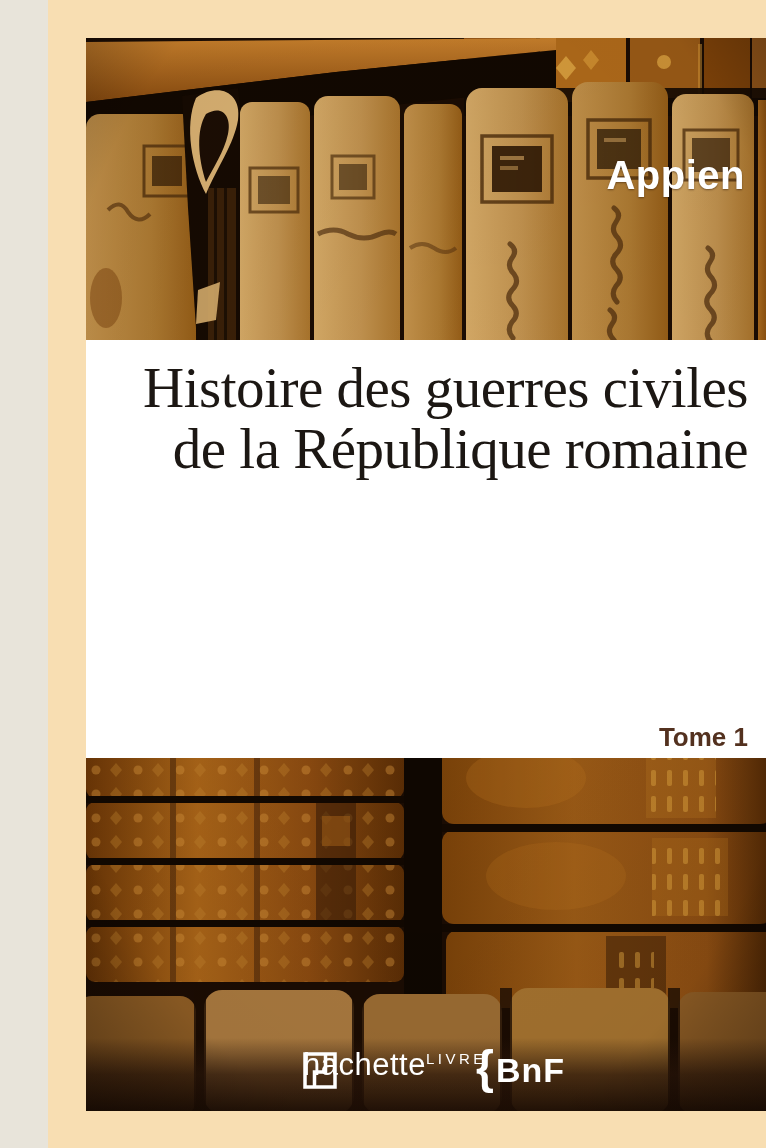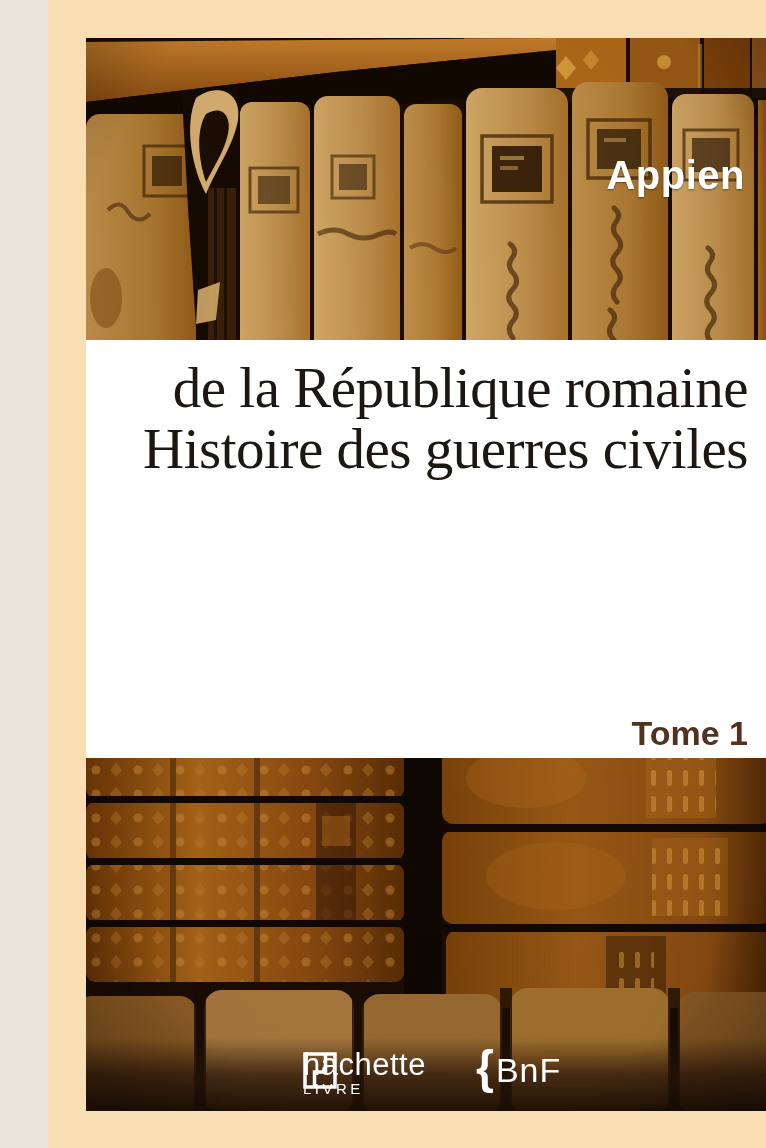--- a/index.html
+++ b/index.html
@@ -32,39 +32,39 @@
     padding:17px 24px 0 0;
     text-align:right;
     font-family:"Liberation Serif",serif;
     font-weight:normal;
     font-size:57px;line-height:61px;
     color:#1c1713;
     letter-spacing:-0.5px;
   }
   .tome{
     position:absolute;right:24px;bottom:8px;
-    font-size:34px;font-weight:bold;line-height:1;
+    font-size:26px;font-weight:bold;line-height:1;
     color:#53311F;
   }
 
   .logos{position:absolute;left:0;top:0;width:686px;height:1073px;pointer-events:none;}
   .logo-hachette{
     position:absolute;left:217px;top:1012px;
     display:flex;align-items:flex-start;gap:9px;color:#fff;
   }
   .h-icon{display:block;margin-top:2px;}
-  .h-text{display:flex;flex-direction:column;}
+  .h-text{display:flex;}
   .h-word{font-size:31px;line-height:30px;font-weight:normal;letter-spacing:0.5px;}
   .h-sub{font-size:15px;line-height:17px;font-weight:normal;letter-spacing:3.5px;}
   .logo-bnf{
     position:absolute;left:390px;top:1010px;
     display:flex;align-items:center;color:#fff;
   }
   .bnf-brace{font-size:46px;font-weight:600;line-height:44px;padding-right:2px;transform:translateY(-3px);}
-  .bnf-word{font-size:34px;font-weight:normal;letter-spacing:1px;}
+  .bnf-word{font-size:34px;font-weight:bold;letter-spacing:1px;}
 </style>
 </head>
 <body>
 
 <div class="cover">
 
   <div class="photo">
 
     <svg width="686" height="1073" viewBox="0 0 686 1073" xmlns="http://www.w3.org/2000/svg">
       <defs>
@@ -234,22 +234,22 @@
 
       <rect x="0" y="1000" width="686" height="73" fill="url(#gFade)"></rect>
 
       <rect width="686" height="1073" fill="url(#vig)"></rect>
     </svg>
 
     <div class="author">Appien</div>
 
     <div class="title-band">
       <div class="book-title">
+        <div>Histoire des guerres civiles</div>
         <div>de la République romaine</div>
-        <div>Histoire des guerres civiles</div>
       </div>
       <div class="tome">Tome 1</div>
     </div>
 
     <div class="logos">
       <div class="logo-hachette">
         <svg class="h-icon" width="34" height="37" viewBox="0 0 34 37" xmlns="http://www.w3.org/2000/svg">
           <rect x="2" y="2" width="30" height="33" fill="none" stroke="#ffffff" stroke-width="3.5"></rect>
           <path d="M11.5 35 V20 H22.5 V2" fill="none" stroke="#ffffff" stroke-width="3.5"></path>
         </svg>

